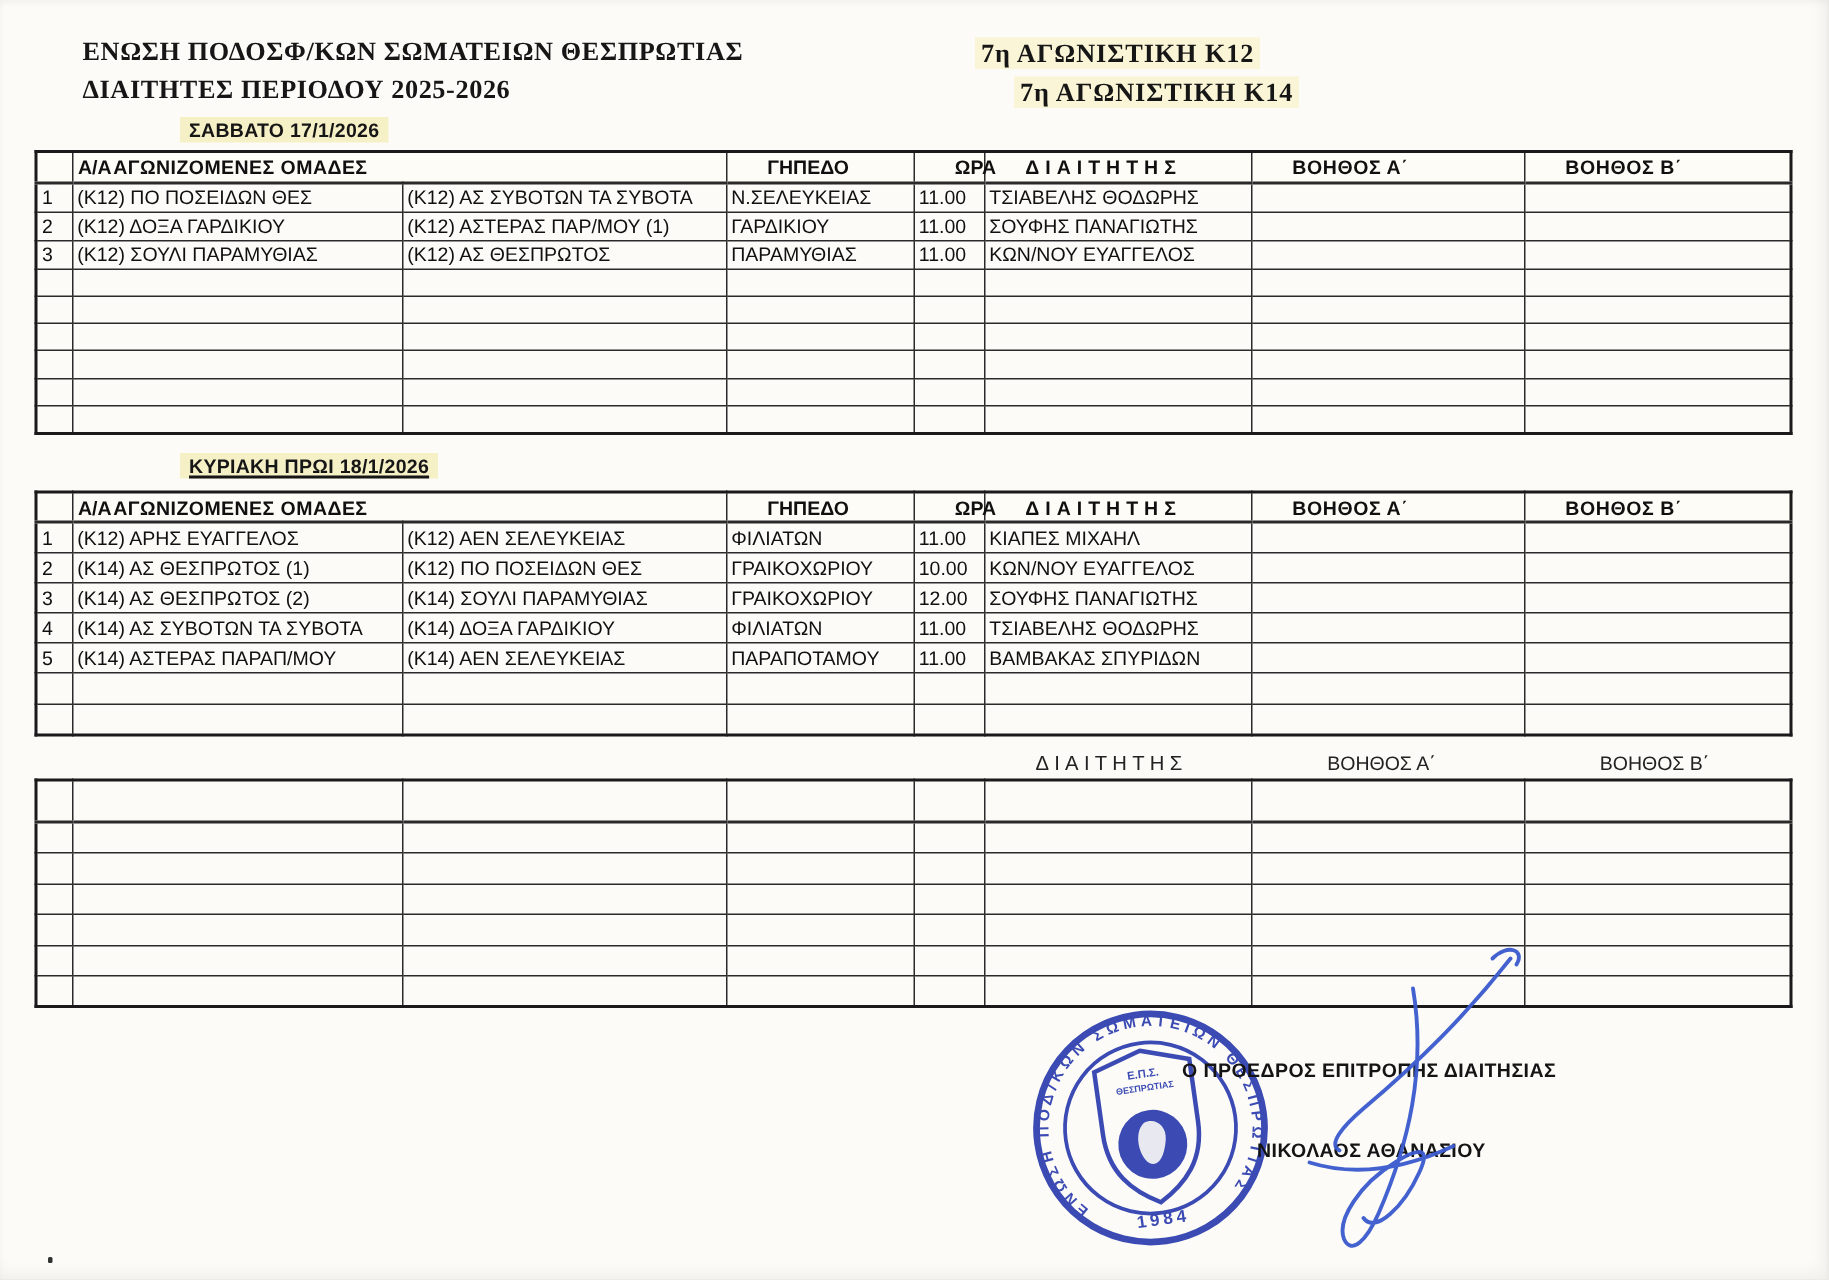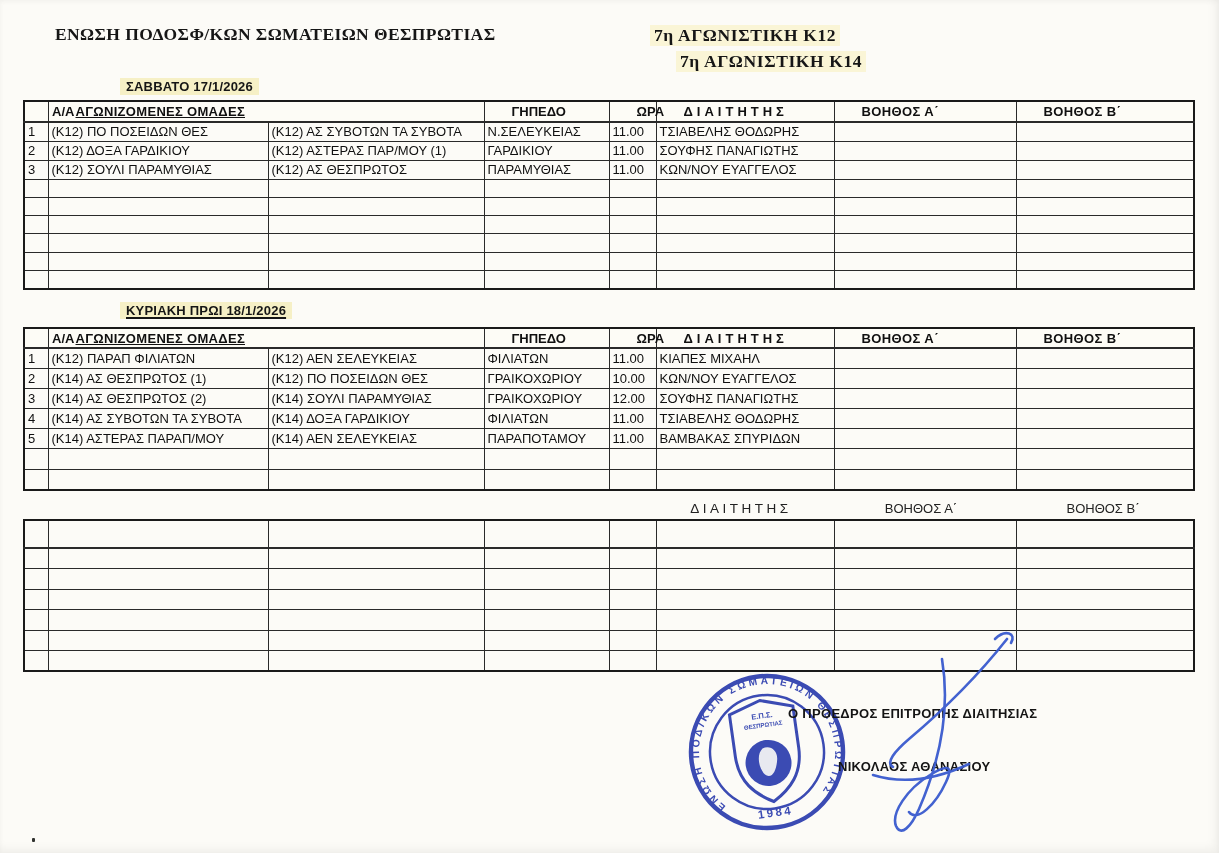--- a/index.html
+++ b/index.html
@@ -17,21 +17,21 @@
   .u{text-decoration:underline;text-decoration-thickness:1.5px;text-underline-offset:2px;}
   
   table.sched{border-collapse:collapse;table-layout:fixed;width:1170px;background:transparent;}
   table.sched td,table.sched th{
     border:1.2px solid #2a2a2a;padding:0 3px;overflow:visible;white-space:nowrap;
     font-size:13px;font-weight:400;color:#101010;vertical-align:middle;text-align:left;
   }
   table.sched{border:2.2px solid #1a1a1a;}
   table.sched thead th{font-weight:700;background:#fdfcf6;border-bottom-width:2px;padding-left:27px;}
   .h-aa{font-size:13px;text-align:center;}
-  .h-teams{font-size:15px;text-align:center;letter-spacing:.3px;text-decoration:underline;}
+  .h-teams{font-size:15px;text-align:center;letter-spacing:.3px;}
   .h-venue{font-size:14px;text-align:left;padding-left:5px;margin-left:32px;}
   .h-time{font-size:13px;text-align:center;}
   .h-ref{font-size:16px;text-align:center;letter-spacing:4px;}
   .h-asst{font-size:12.5px;text-align:center;letter-spacing:.4px;}
   .c-no{text-align:center;}
   .c-time{text-align:center;}
   .t1 tbody tr{height:19px;}
   .t1 tbody tr:nth-child(n+4){height:18.3px;}
   .t1 thead tr{height:21px;}
   .t2 thead tr{height:20px;}
@@ -49,20 +49,21 @@
   .stamp-svg{transform:rotate(-8deg);opacity:.92;}
   .sig-svg{opacity:.95;}
   .dot{position:absolute;left:32px;top:838px;width:3px;height:4px;background:#30322f;border-radius:1px;}
 </style>
 </head>
 <body>
 
 <div class="page">
 
   <div class="abs org" style="left:55px;top:24px;">ΕΝΩΣΗ ΠΟΔΟΣΦ/ΚΩΝ ΣΩΜΑΤΕΙΩΝ ΘΕΣΠΡΩΤΙΑΣ</div>
+  <div class="abs org" style="left:55px;top:49px;">ΔΙΑΙΤΗΤΕΣ ΠΕΡΙΟΔΟΥ 2025-2026</div>
   <div class="abs md" style="left:650px;top:25px;">7η  ΑΓΩΝΙΣΤΙΚΗ  Κ12</div>
   <div class="abs md" style="left:676px;top:51px;">7η  ΑΓΩΝΙΣΤΙΚΗ  Κ14</div>
 
   <div class="abs sec-title" style="left:120px;top:78px;">ΣΑΒΒΑΤΟ 17/1/2026</div>
 
   <table class="sched t1 abs" style="left:23px;top:100px;">
     <colgroup>
       <col style="width:24px">
         <col style="width:220px">
         <col style="width:216px">
@@ -197,21 +198,21 @@
         <th class="h-venue">ΓΗΠΕΔΟ</th>
         <th class="h-time">ΩΡΑ</th>
         <th class="h-ref">ΔΙΑΙΤΗΤΗΣ</th>
         <th class="h-asst">ΒΟΗΘΟΣ Α΄</th>
         <th class="h-asst">ΒΟΗΘΟΣ Β΄</th>
       </tr>
     </thead>
     <tbody>
         <tr>
           <td class="c-no">1</td>
-          <td class="c-home">(Κ12)  ΠΑΡΑΠ ΦΙΛΙΑΤΩΝ</td>
+          <td class="c-home">(Κ12)  ΑΡΗΣ ΕΥΑΓΓΕΛΟΣ</td>
           <td class="c-away">(Κ12) ΑΕΝ  ΣΕΛΕΥΚΕΙΑΣ</td>
           <td class="c-venue">ΦΙΛΙΑΤΩΝ</td>
           <td class="c-time">11.00</td>
           <td class="c-referee">ΚΙΑΠΕΣ ΜΙΧΑΗΛ</td>
           <td class="c-assistant_a"></td>
           <td class="c-assistant_b"></td>
         </tr>
         <tr>
           <td class="c-no">2</td>
           <td class="c-home">(Κ14) ΑΣ ΘΕΣΠΡΩΤΟΣ (1)</td>

